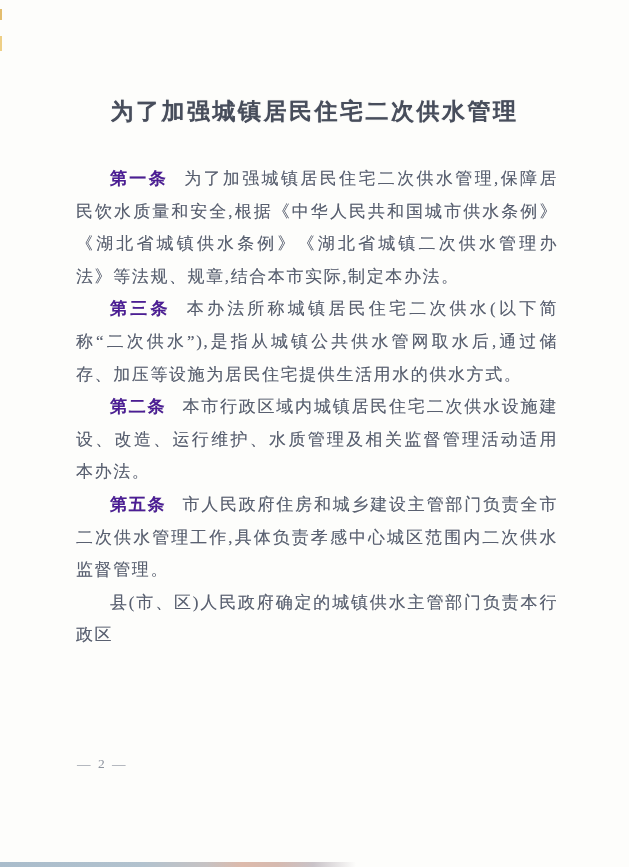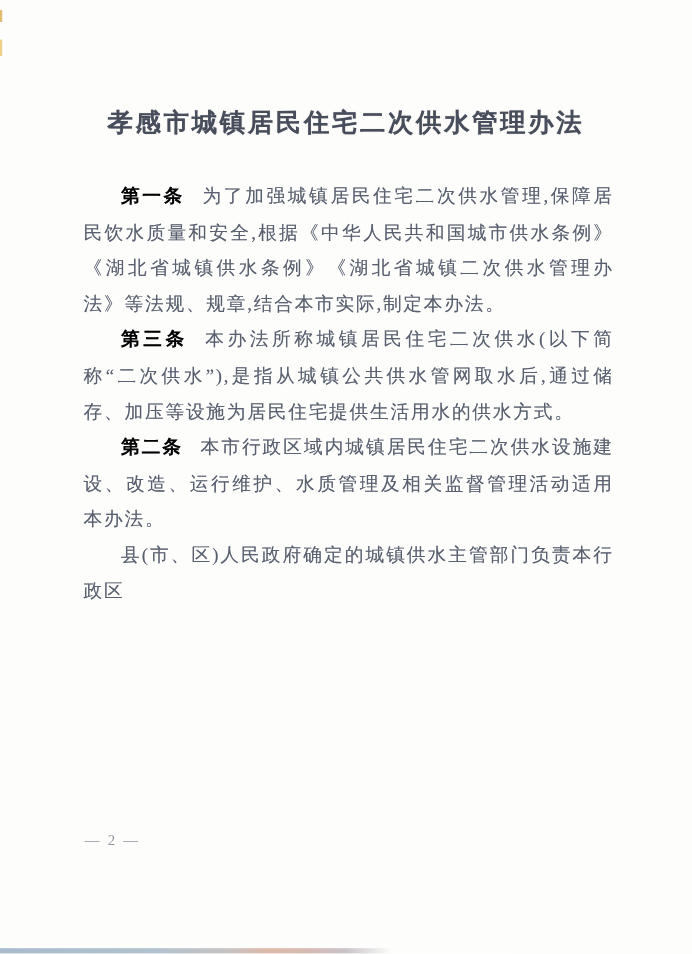--- a/index.html
+++ b/index.html
@@ -40,21 +40,21 @@
     color: #596070;
     text-align: justify;
     text-shadow: 0 0 0.6px rgba(89, 96, 112, 0.45);
   }
   .doc-body p {
     margin: 0;
     text-indent: 2em;
   }
   .para-label {
     font-weight: bold;
-    color: #000000;
+    color: #4c1d95;
   }
   .para-label:not(:empty) {
     margin-right: 16px;
   }
   .page-number {
     position: absolute;
     left: 77px;
     top: 756px;
     font-size: 13.5px;
     letter-spacing: 2px;
@@ -86,32 +86,33 @@
     width: 2px;
     height: 15px;
     background: #eecf86;
   }
 </style>
 </head>
 <body>
 
 <div class="page">
 
-  <h1 class="doc-title">孝感市城镇居民住宅二次供水管理办法</h1>
+  <h1 class="doc-title">为了加强城镇居民住宅二次供水管理</h1>
 
   <div class="doc-body">
 
     <p><span class="para-label">第一条</span><span class="para-text">为了加强城镇居民住宅二次供水管理,保障居民饮水质量和安全,根据《中华人民共和国城市供水条例》《湖北省城镇供水条例》《湖北省城镇二次供水管理办法》等法规、规章,结合本市实际,制定本办法。</span></p>
 
     <p><span class="para-label">第三条</span><span class="para-text">本办法所称城镇居民住宅二次供水(以下简称“二次供水”),是指从城镇公共供水管网取水后,通过储存、加压等设施为居民住宅提供生活用水的供水方式。</span></p>
 
     <p><span class="para-label">第二条</span><span class="para-text">本市行政区域内城镇居民住宅二次供水设施建设、改造、运行维护、水质管理及相关监督管理活动适用本办法。</span></p>
 
 
 
+    <p><span class="para-label">第五条</span><span class="para-text">市人民政府住房和城乡建设主管部门负责全市二次供水管理工作,具体负责孝感中心城区范围内二次供水监督管理。</span></p>
 
     <p><span class="para-label"></span><span class="para-text">县(市、区)人民政府确定的城镇供水主管部门负责本行政区</span></p>
 
   </div>
 
   <div class="page-number">— 2 —</div>
 
   <div class="scan-edge-bottom"></div>
   <div class="scan-mark-a"></div>
   <div class="scan-mark-b"></div>

